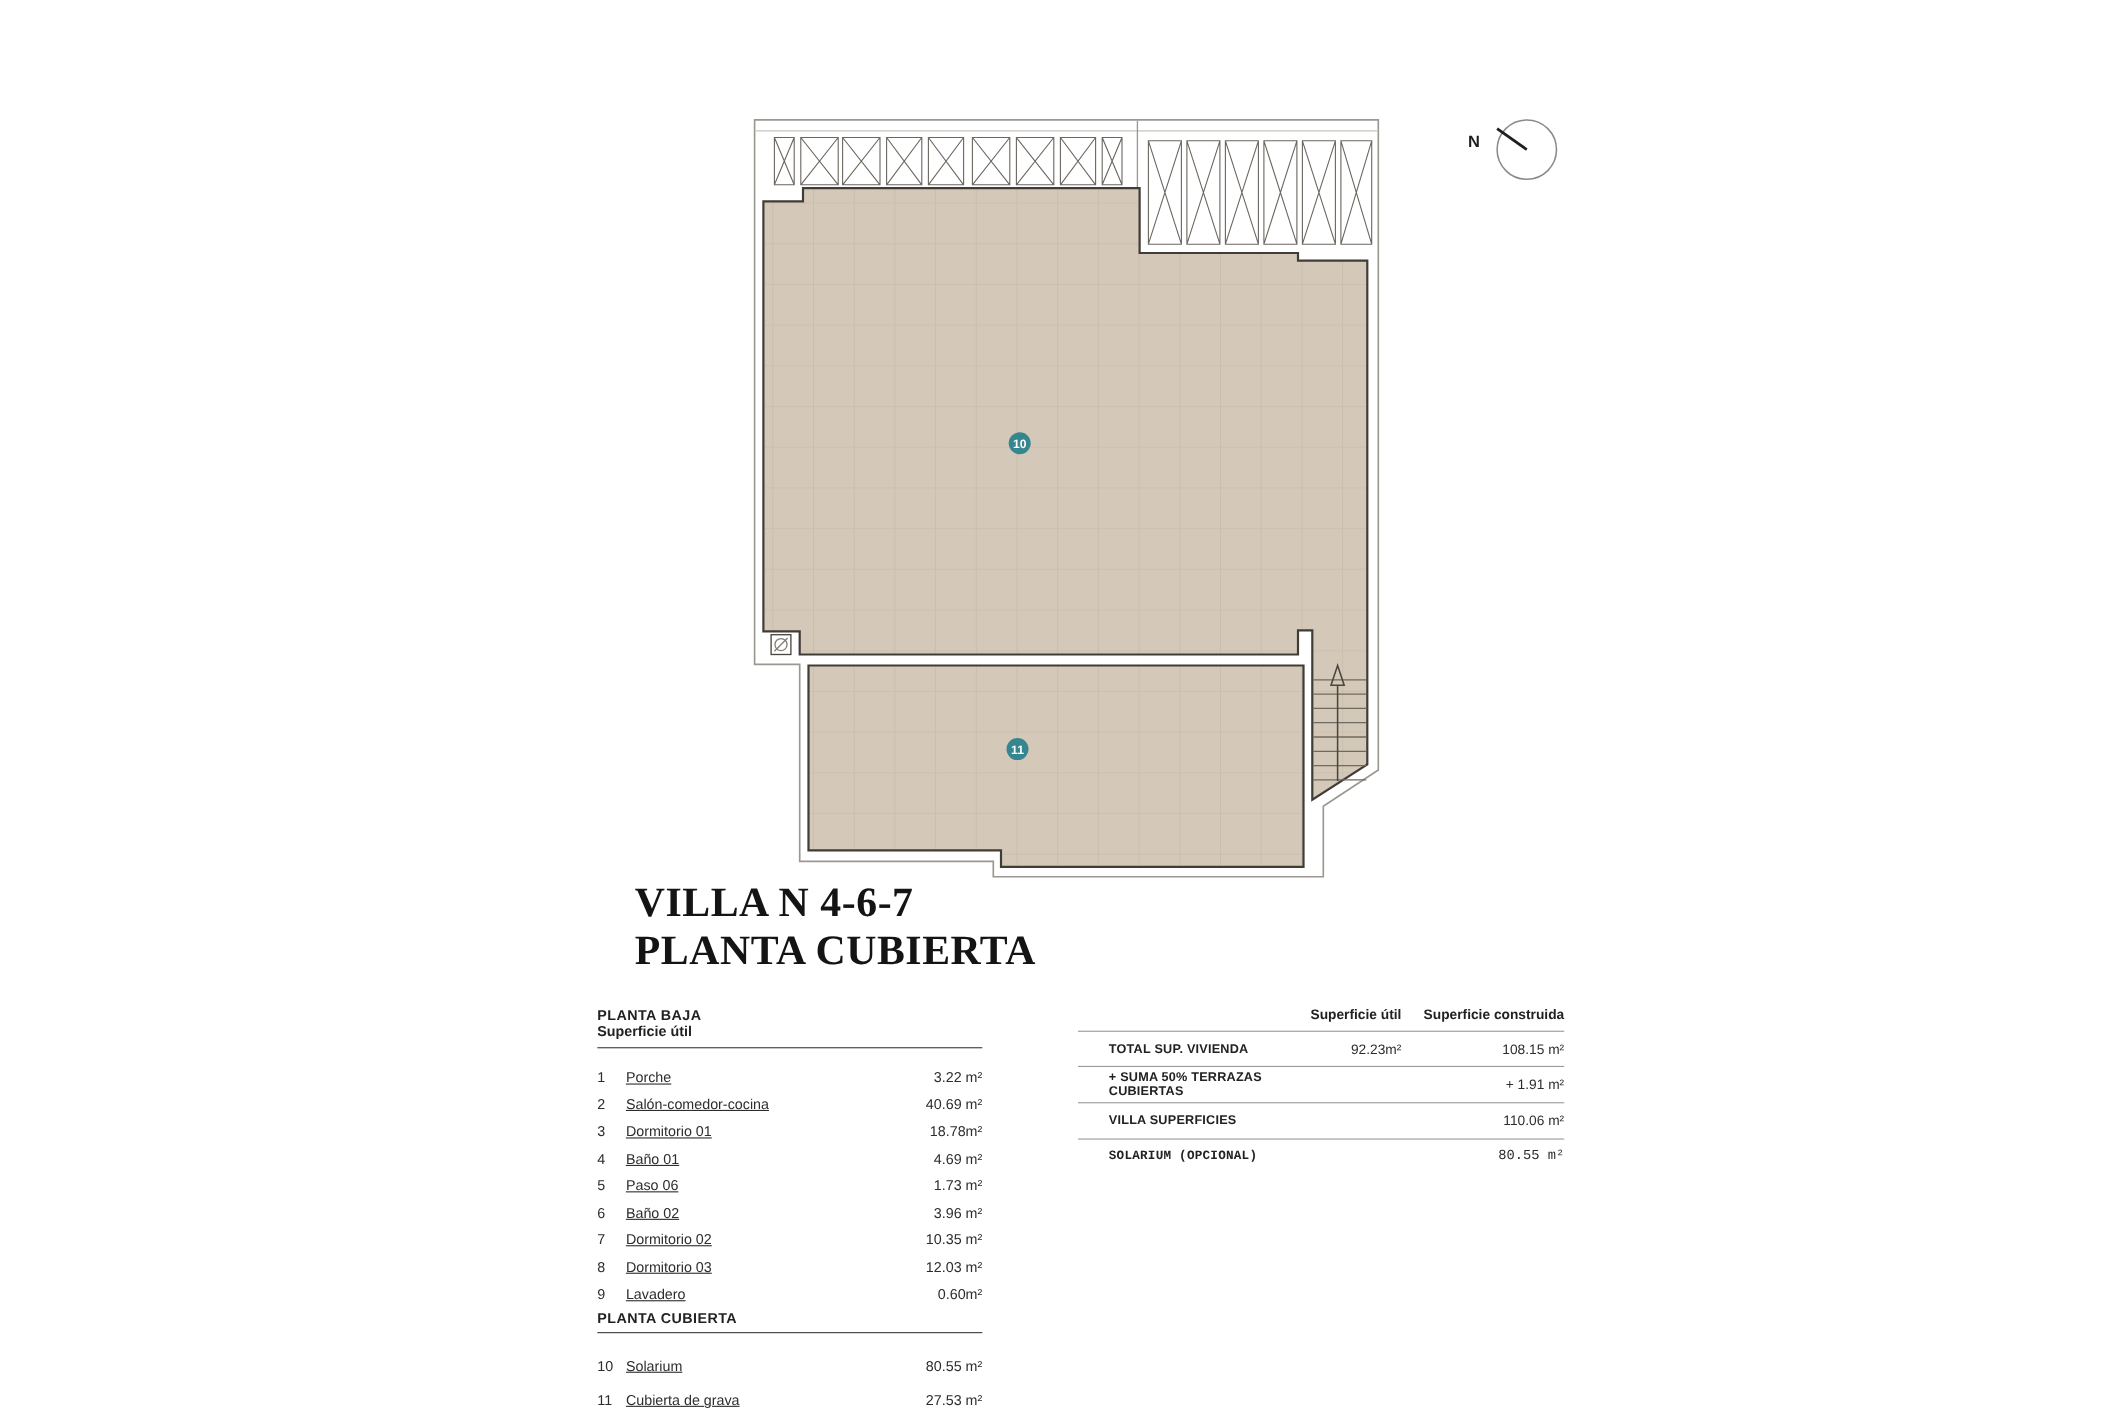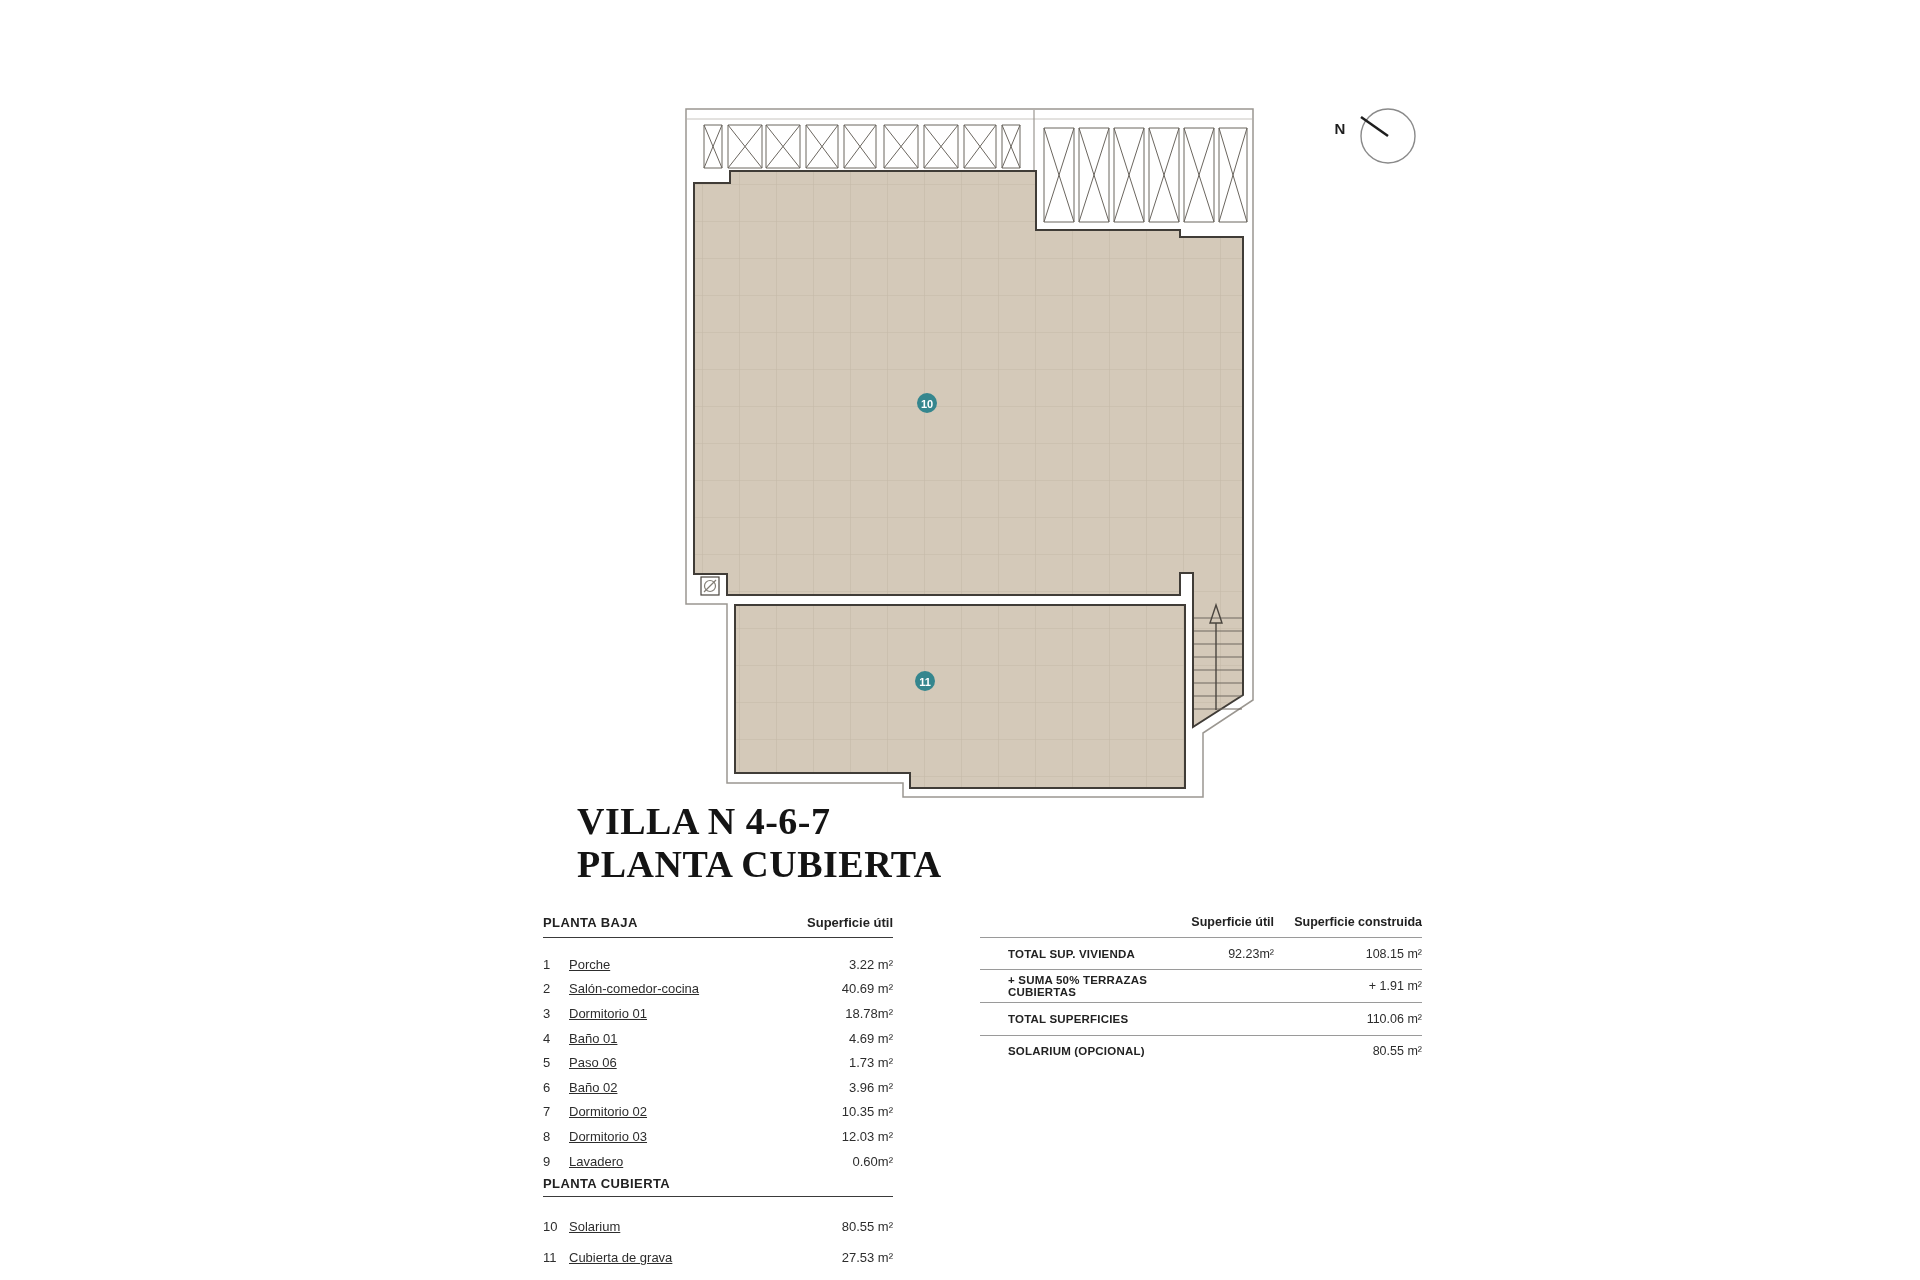--- a/index.html
+++ b/index.html
@@ -14,37 +14,37 @@
   .plan-title{
     position:absolute;left:577px;top:800px;
     font-family:"Liberation Serif", serif;font-weight:700;
     font-size:38px;line-height:43px;color:#141414;letter-spacing:.5px;
     white-space:nowrap;
   }
 
   
   .left-table{position:absolute;left:543px;top:915px;width:350px;font-size:13px;}
   .lt-head{display:flex;justify-content:space-between;align-items:flex-start;
-    border-bottom:1.5px solid #3a3a3a;padding-bottom:7px;}
+    border-bottom:1.5px solid #3a3a3a;padding-bottom:7px;flex-direction:column;}
   .lt-section{font-weight:700;letter-spacing:.4px;color:#222;}
   .lt-colhead{font-weight:700;color:#222;}
   .lt-rows{margin-top:14px;}
   .lt-row{display:flex;align-items:center;height:24.6px;}
   .lt-row .num{width:26px;flex:none;}
   .lt-row .nm{flex:1;text-decoration:underline;}
   .lt-row .val{text-align:right;white-space:nowrap;margin-left:10px;}
   .lt-sec2{margin-top:3px;border-bottom:1.5px solid #3a3a3a;padding-bottom:5px;}
   .lt-rows2 .lt-row{height:31px;}
 
   
   .right-table{position:absolute;left:980px;top:915px;width:442px;}
   .rt-head{display:flex;align-items:flex-start;height:22px;
     border-bottom:1px solid #9a9a9a;}
   .rt-row{display:flex;align-items:center;border-bottom:1px solid #9a9a9a;}
-  .rt-row:last-child{border-bottom:none;}
+  .rt-row:last-child{border-bottom:none;font-family:Liberation Mono, monospace;}
   .rt-label{flex:1;font-size:11.5px;font-weight:700;letter-spacing:.2px;color:#222;margin-left:28px;}
   .rt-col1{width:95px;text-align:right;font-size:12.5px;white-space:nowrap;}
   .rt-col2{width:140px;text-align:right;font-size:12.5px;margin-left:8px;white-space:nowrap;}
   .rt-head .rt-col1,.rt-head .rt-col2{font-weight:700;font-size:12.5px;color:#222;}
   .rt-r1{height:31px;} .rt-r2{height:32px;} .rt-r3{height:32px;} .rt-r4{height:30px;}
 </style>
 </head>
 <body>
 
 <svg class="plan-svg" width="1920" height="1280" viewBox="0 0 1920 1280">
@@ -211,21 +211,21 @@
     <span class="rt-label">TOTAL SUP. VIVIENDA</span>
     <span class="rt-col1">92.23m²</span>
     <span class="rt-col2">108.15 m²</span>
   </div>
   <div class="rt-row rt-r2">
     <span class="rt-label">+ SUMA 50% TERRAZAS CUBIERTAS</span>
     <span class="rt-col1"></span>
     <span class="rt-col2">+ 1.91 m²</span>
   </div>
   <div class="rt-row rt-r3">
-    <span class="rt-label">TOTAL SUPERFICIES</span>
+    <span class="rt-label">VILLA SUPERFICIES</span>
     <span class="rt-col1"></span>
     <span class="rt-col2">110.06 m²</span>
   </div>
   <div class="rt-row rt-r4">
     <span class="rt-label">SOLARIUM (OPCIONAL)</span>
     <span class="rt-col1"></span>
     <span class="rt-col2">80.55 m²</span>
   </div>
 </div>
 

